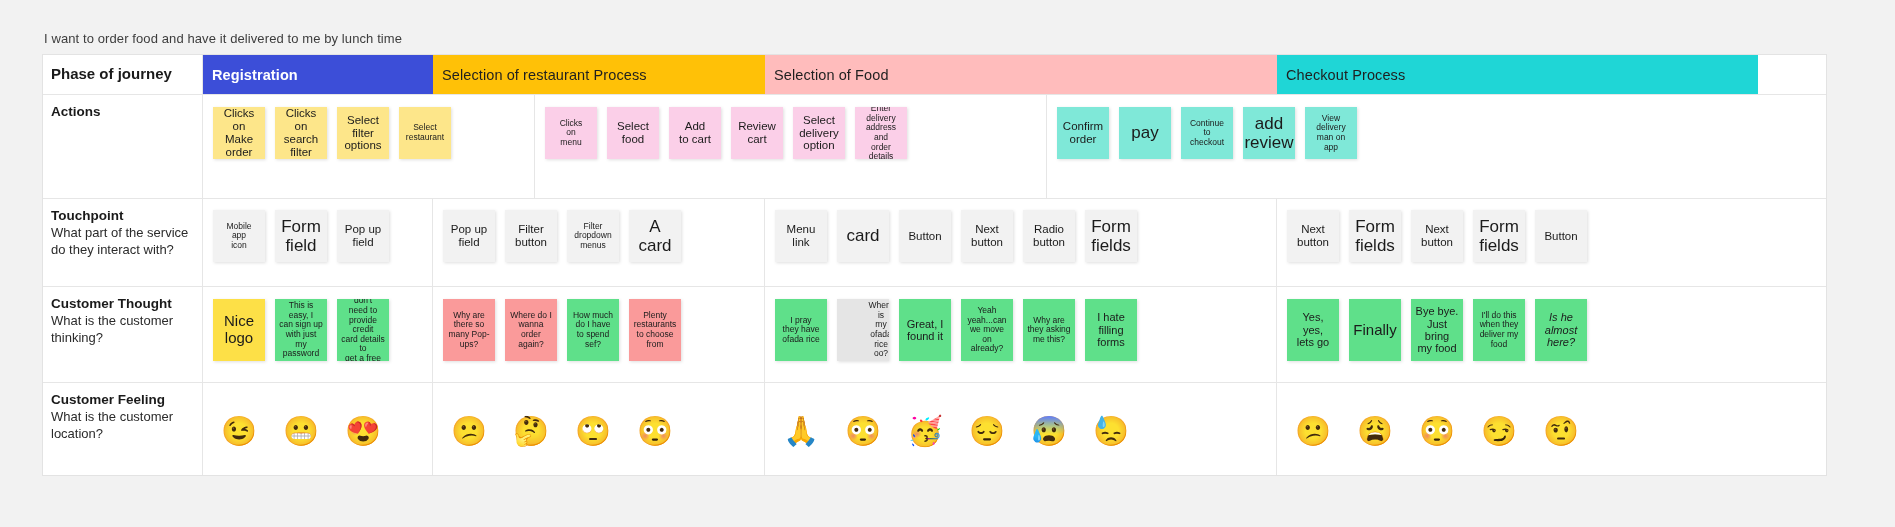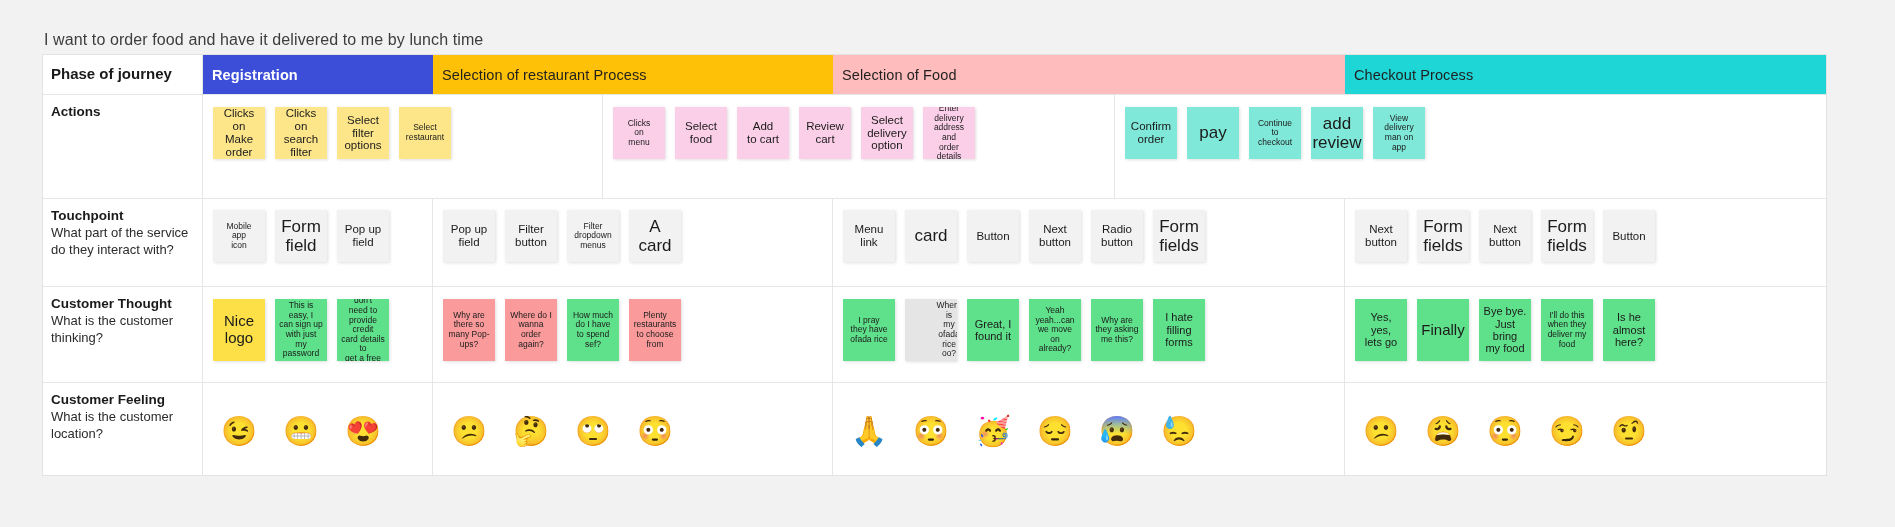--- a/index.html
+++ b/index.html
@@ -6,21 +6,21 @@
   html, body {
     width: 1895px; height: 527px;
     background: #f2f2f2;
     font-family: "Liberation Sans", sans-serif;
     overflow: hidden;
   }
   #board { position: relative; width: 1895px; height: 527px; }
 
   .goal-text {
     position: absolute; left: 44px; top: 31px;
-    font-size: 16px; color: #3d3d3d; letter-spacing: .1px;
+    font-size: 13px; color: #3d3d3d; letter-spacing: .1px;
   }
 
   .grid {
     position: absolute; left: 43px; top: 55px;
     width: 1783px; height: 420px;
     background: #ffffff;
     box-shadow: 0 0 0 1px #e3e3e3;
     display: flex; flex-direction: column; align-items: center;
   }
 
@@ -39,21 +39,21 @@
     background: #fff;
   }
   .label-title { font-size: 13.5px; font-weight: bold; color: #1a1a1a; line-height: 1.25; }
   .label-sub { font-size: 13px; color: #2b2b2b; line-height: 1.28; }
   .header-label { display: flex; align-items: center; padding-top: 0; padding-left: 8px; }
   .header-label .label-title { font-size: 15px; }
 
   .phases { display: flex; flex: 1; }
   .phase { position: relative; }
   .phase-reg   { width: 230px; }
-  .phase-rest  { width: 400px; }
+  .phase-rest  { width: 332px; }
   .phase-food  { width: 512px; }
   .phase-check { width: 481px; }
 
   .phase-band {
     height: 100%; display: flex; align-items: center;
     padding-left: 9px; color: #1f1f1f; font-size: 14.5px;
     letter-spacing: .1px; white-space: nowrap;
   }
   .phase-band.light { color: #fff; font-weight: bold; }
 
@@ -223,21 +223,21 @@
               <div class="note tall-sm" style="background: rgb(95, 224, 138);">Why are<br>they asking<br>me this?</div>
               <div class="note tall-md" style="background: rgb(95, 224, 138);">I hate<br>filling<br>forms</div>
             </div>
           </div>
           <div class="phase phase-check">
             <div class="cells">
               <div class="note tall-md" style="background: rgb(95, 224, 138);">Yes, yes,<br>lets go</div>
               <div class="note tall-lg" style="background: rgb(95, 224, 138);">Finally</div>
               <div class="note tall-md" style="background: rgb(95, 224, 138);">Bye bye.<br>Just bring<br>my food</div>
               <div class="note tall-sm" style="background: rgb(95, 224, 138);">I'll do this<br>when they<br>deliver my<br>food</div>
-              <div class="note tall-md" style="background: rgb(95, 224, 138);">Is he<br>almost<br>here?</div>
+              <div class="note tall-md" style="background: rgb(95, 224, 138); font-style: italic;">Is he<br>almost<br>here?</div>
             </div>
           </div>
         </div>
     </div>
 
     <div class="row row-feeling">
       <div class="label-cell">
         <div class="label-title">Customer Feeling</div>
         <div class="label-sub">What is the customer
 location?</div>

